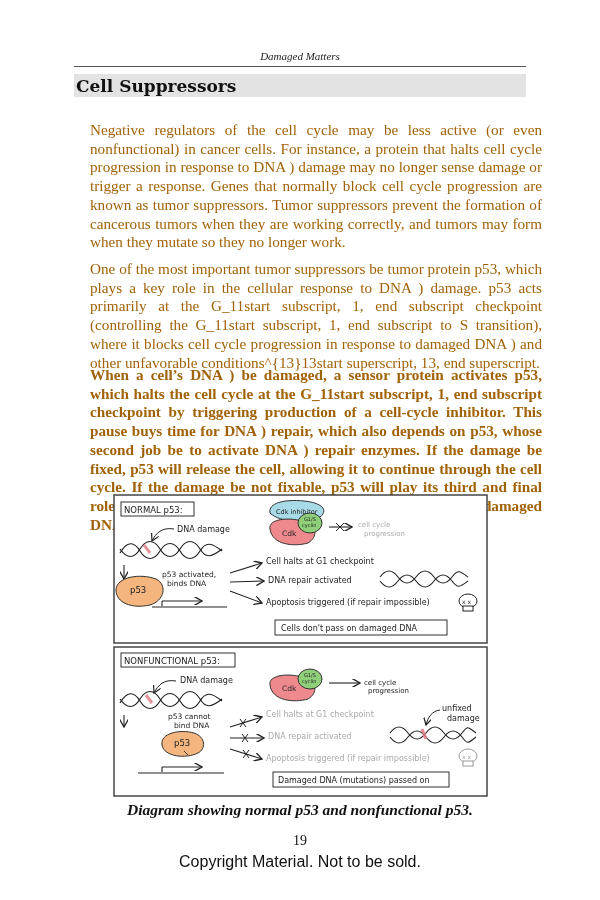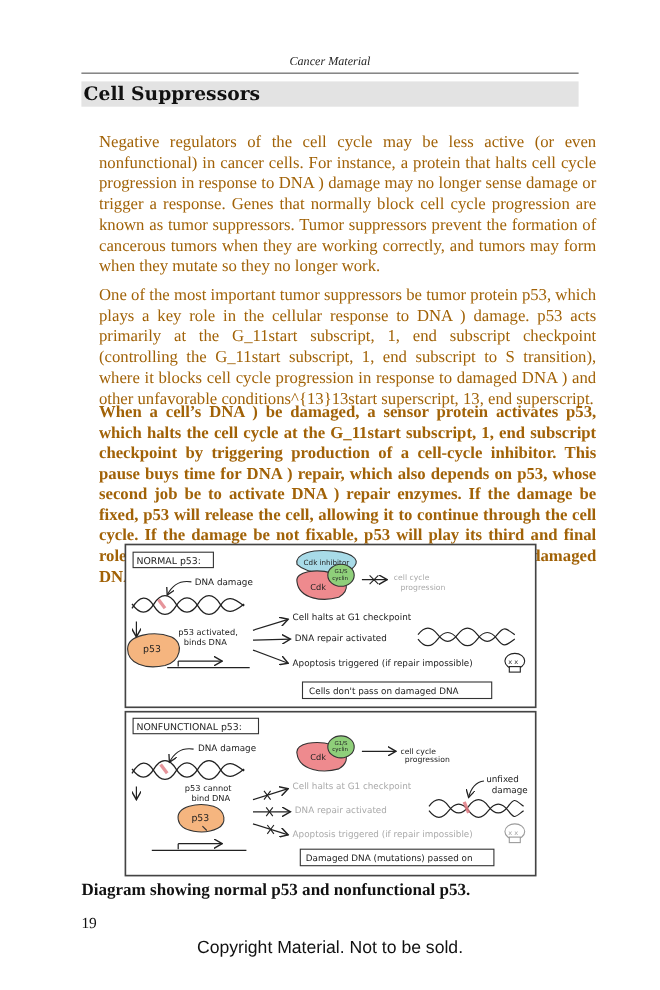--- a/index.html
+++ b/index.html
@@ -22,34 +22,34 @@
   .para {
     position: absolute; left: 74px; width: 452px; font-size: 15.2px; line-height: 18.7px;
     text-align: justify; margin: 16px; color: #a16207;
   }
   #p1 { top: 105px; }
   #p2 { top: 244px; }
   #p3 { top: 350px; font-weight: bold; }
   .figure { position: absolute; left: 112px; top: 493px; width: 378px; height: 306px; }
   .figure svg { display: block; }
   .caption {
-    position: absolute; left: 74px; top: 801px; width: 452px; 
-    font-weight: bold; font-size: 15.5px;
+    position: absolute; left: 74px; top: 801px; width: 452px; text-align: center;
+    font-weight: bold; font-style: italic; font-size: 15.5px;
   }
-  .page-num { position: absolute; left: 74px; top: 833px; width: 452px; font-size: 14px; }
+  .page-num { position: absolute; left: 74px; top: 833px; width: 452px; text-align: center; font-size: 14px; }
   .copyright {
     position: absolute; left: 74px; top: 853px; width: 452px; text-align: center;
     font-family: "Liberation Sans", "DejaVu Sans", sans-serif; font-size: 16px; color: #111;
   }
   .hand { font-family: "DejaVu Sans", sans-serif; }
 </style>
 </head>
 <body>
 
-<div class="running-head">Cancer Material</div>
+<div class="running-head">Damaged Matters</div>
 <div class="head-rule"></div>
 
 <div class="section-bar"></div>
 <div class="section-title">Cell Suppressors</div>
 
 <p class="para" id="p1">Negative regulators of the cell cycle may be less active (or even nonfunctional) in cancer cells. For instance, a protein that halts cell cycle progression in response to DNA  ) damage may no longer sense damage or trigger a response. Genes that normally block cell cycle progression are known as tumor suppressors. Tumor suppressors prevent the formation of cancerous tumors when they are working correctly, and tumors may form when they mutate so they no longer work.</p>
 <p class="para" id="p2">One of the most important tumor suppressors be tumor protein p53, which plays a key role in the cellular response to DNA  ) damage. p53 acts primarily at the G_11start subscript, 1, end subscript checkpoint (controlling the G_11start subscript, 1, end subscript to S transition), where it blocks cell cycle progression in response to damaged DNA  ) and other unfavorable conditions^{13}13start superscript, 13, end superscript.</p>
 <p class="para" id="p3">When a cell’s DNA  ) be damaged, a sensor protein activates p53, which halts the cell cycle at the G_11start subscript, 1, end subscript checkpoint by triggering production of a cell-cycle inhibitor. This pause buys time for DNA  ) repair, which also depends on p53, whose second job be to activate DNA  ) repair enzymes. If the damage be fixed, p53 will release the cell, allowing it to continue through the cell cycle. If the damage be not fixable, p53 will play its third and final role: triggering apoptosis (programmed cell death) so that damaged DNA  ) be not passed on.</p>
 
 <div class="figure">

